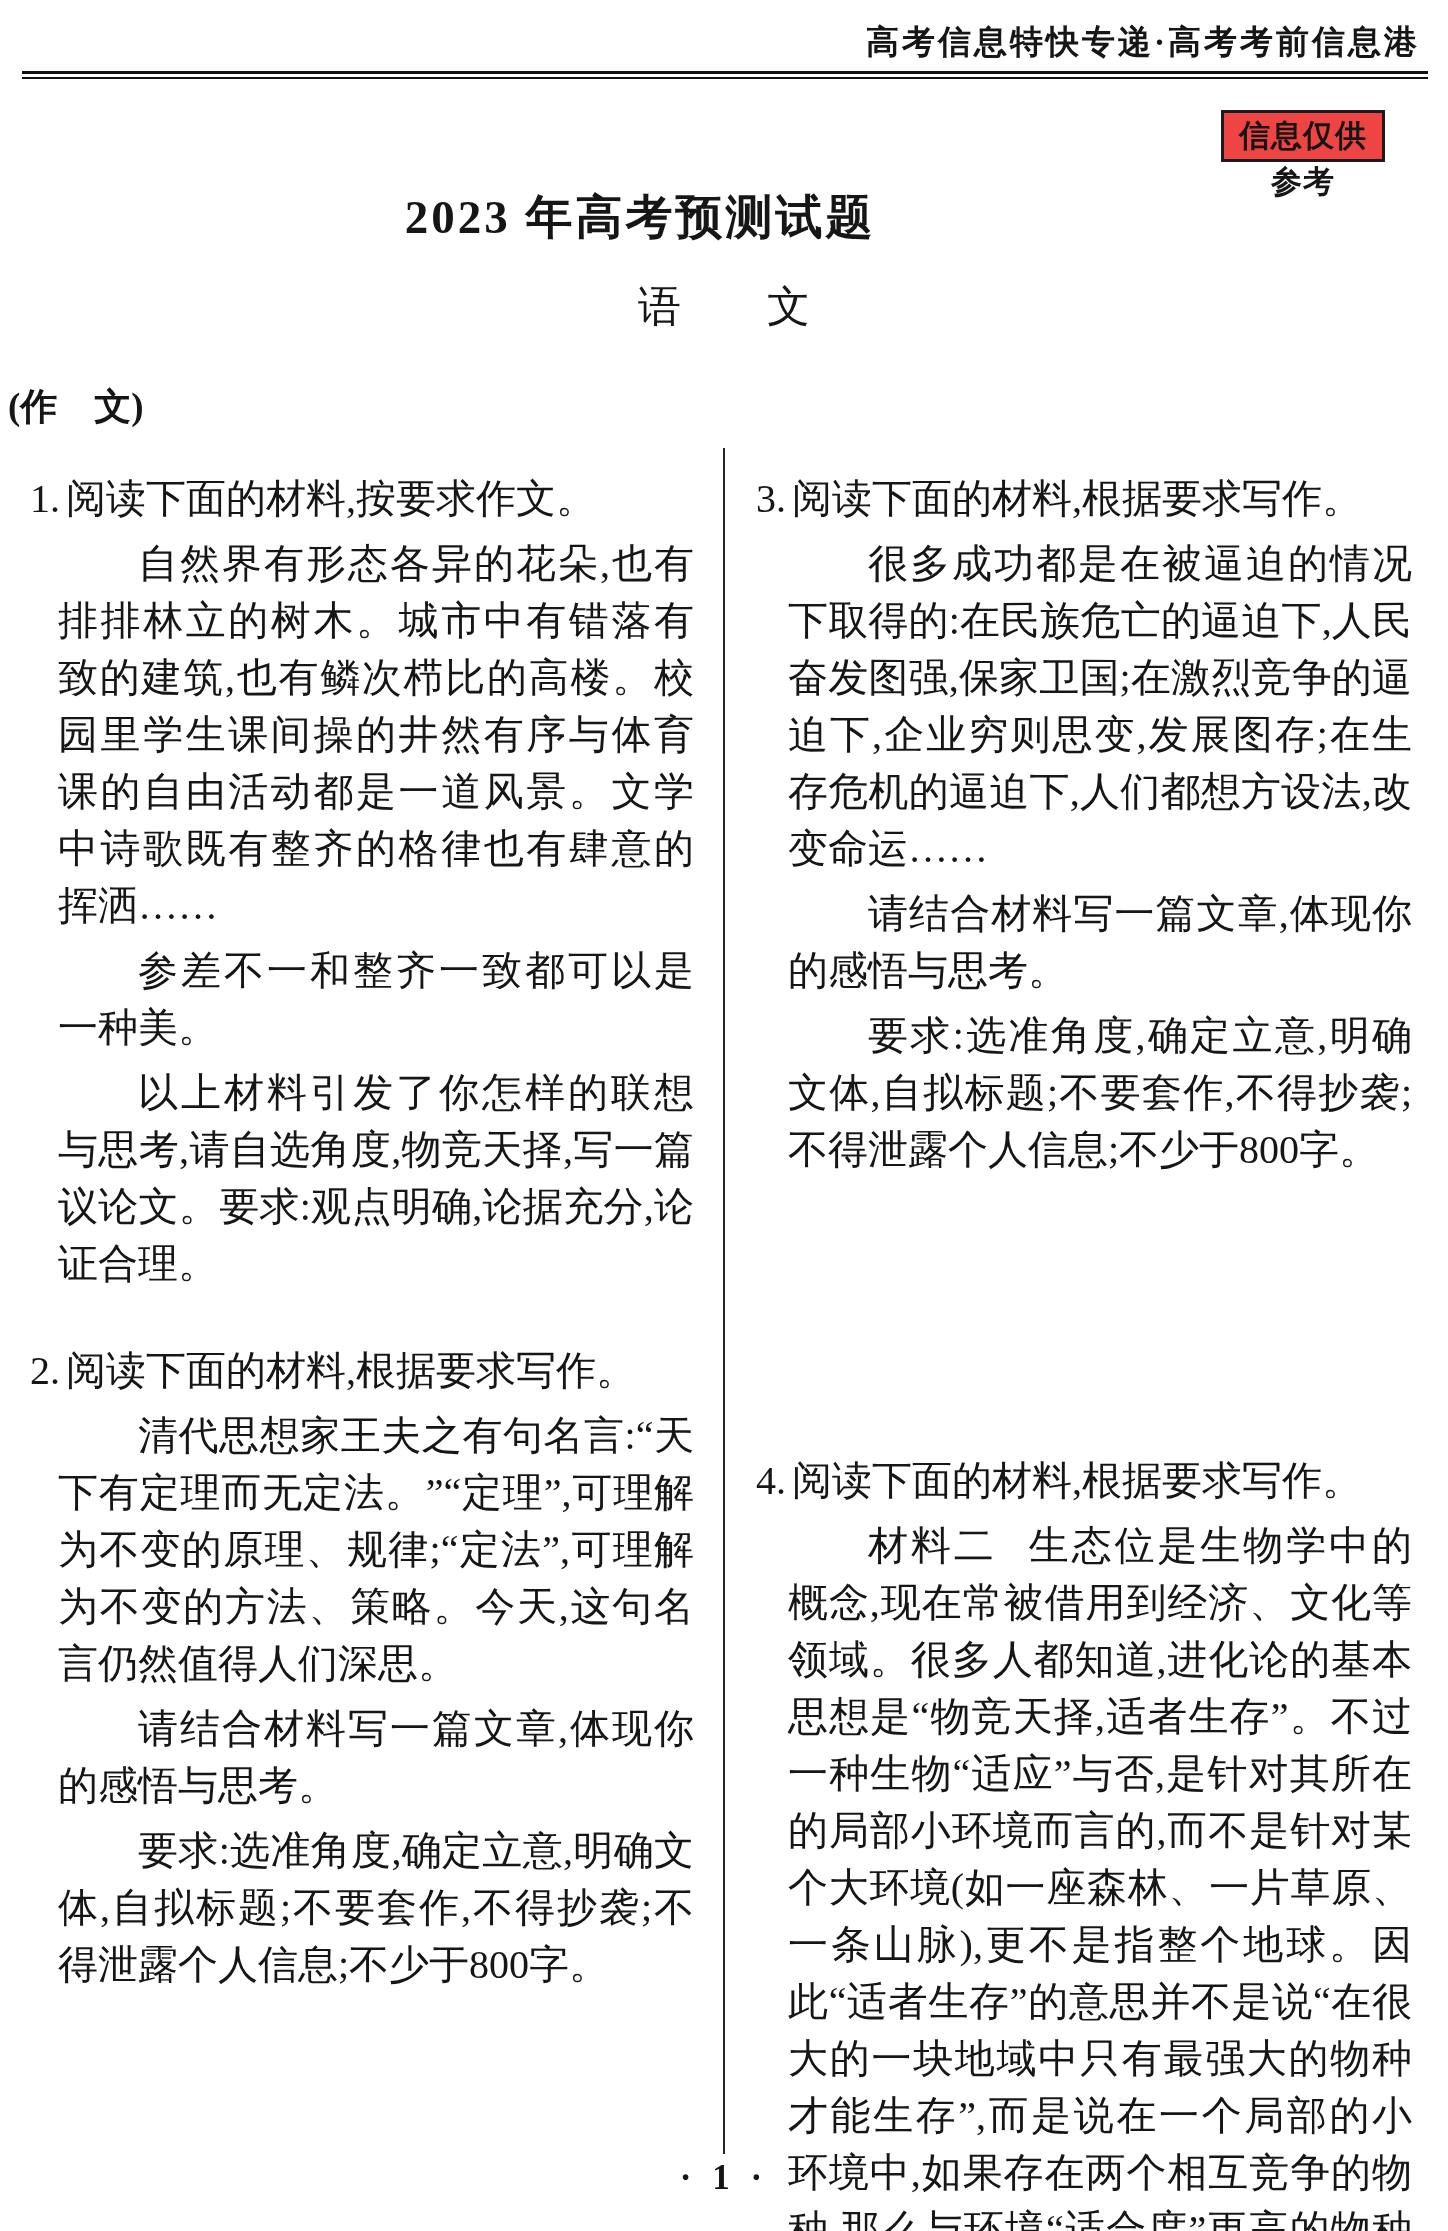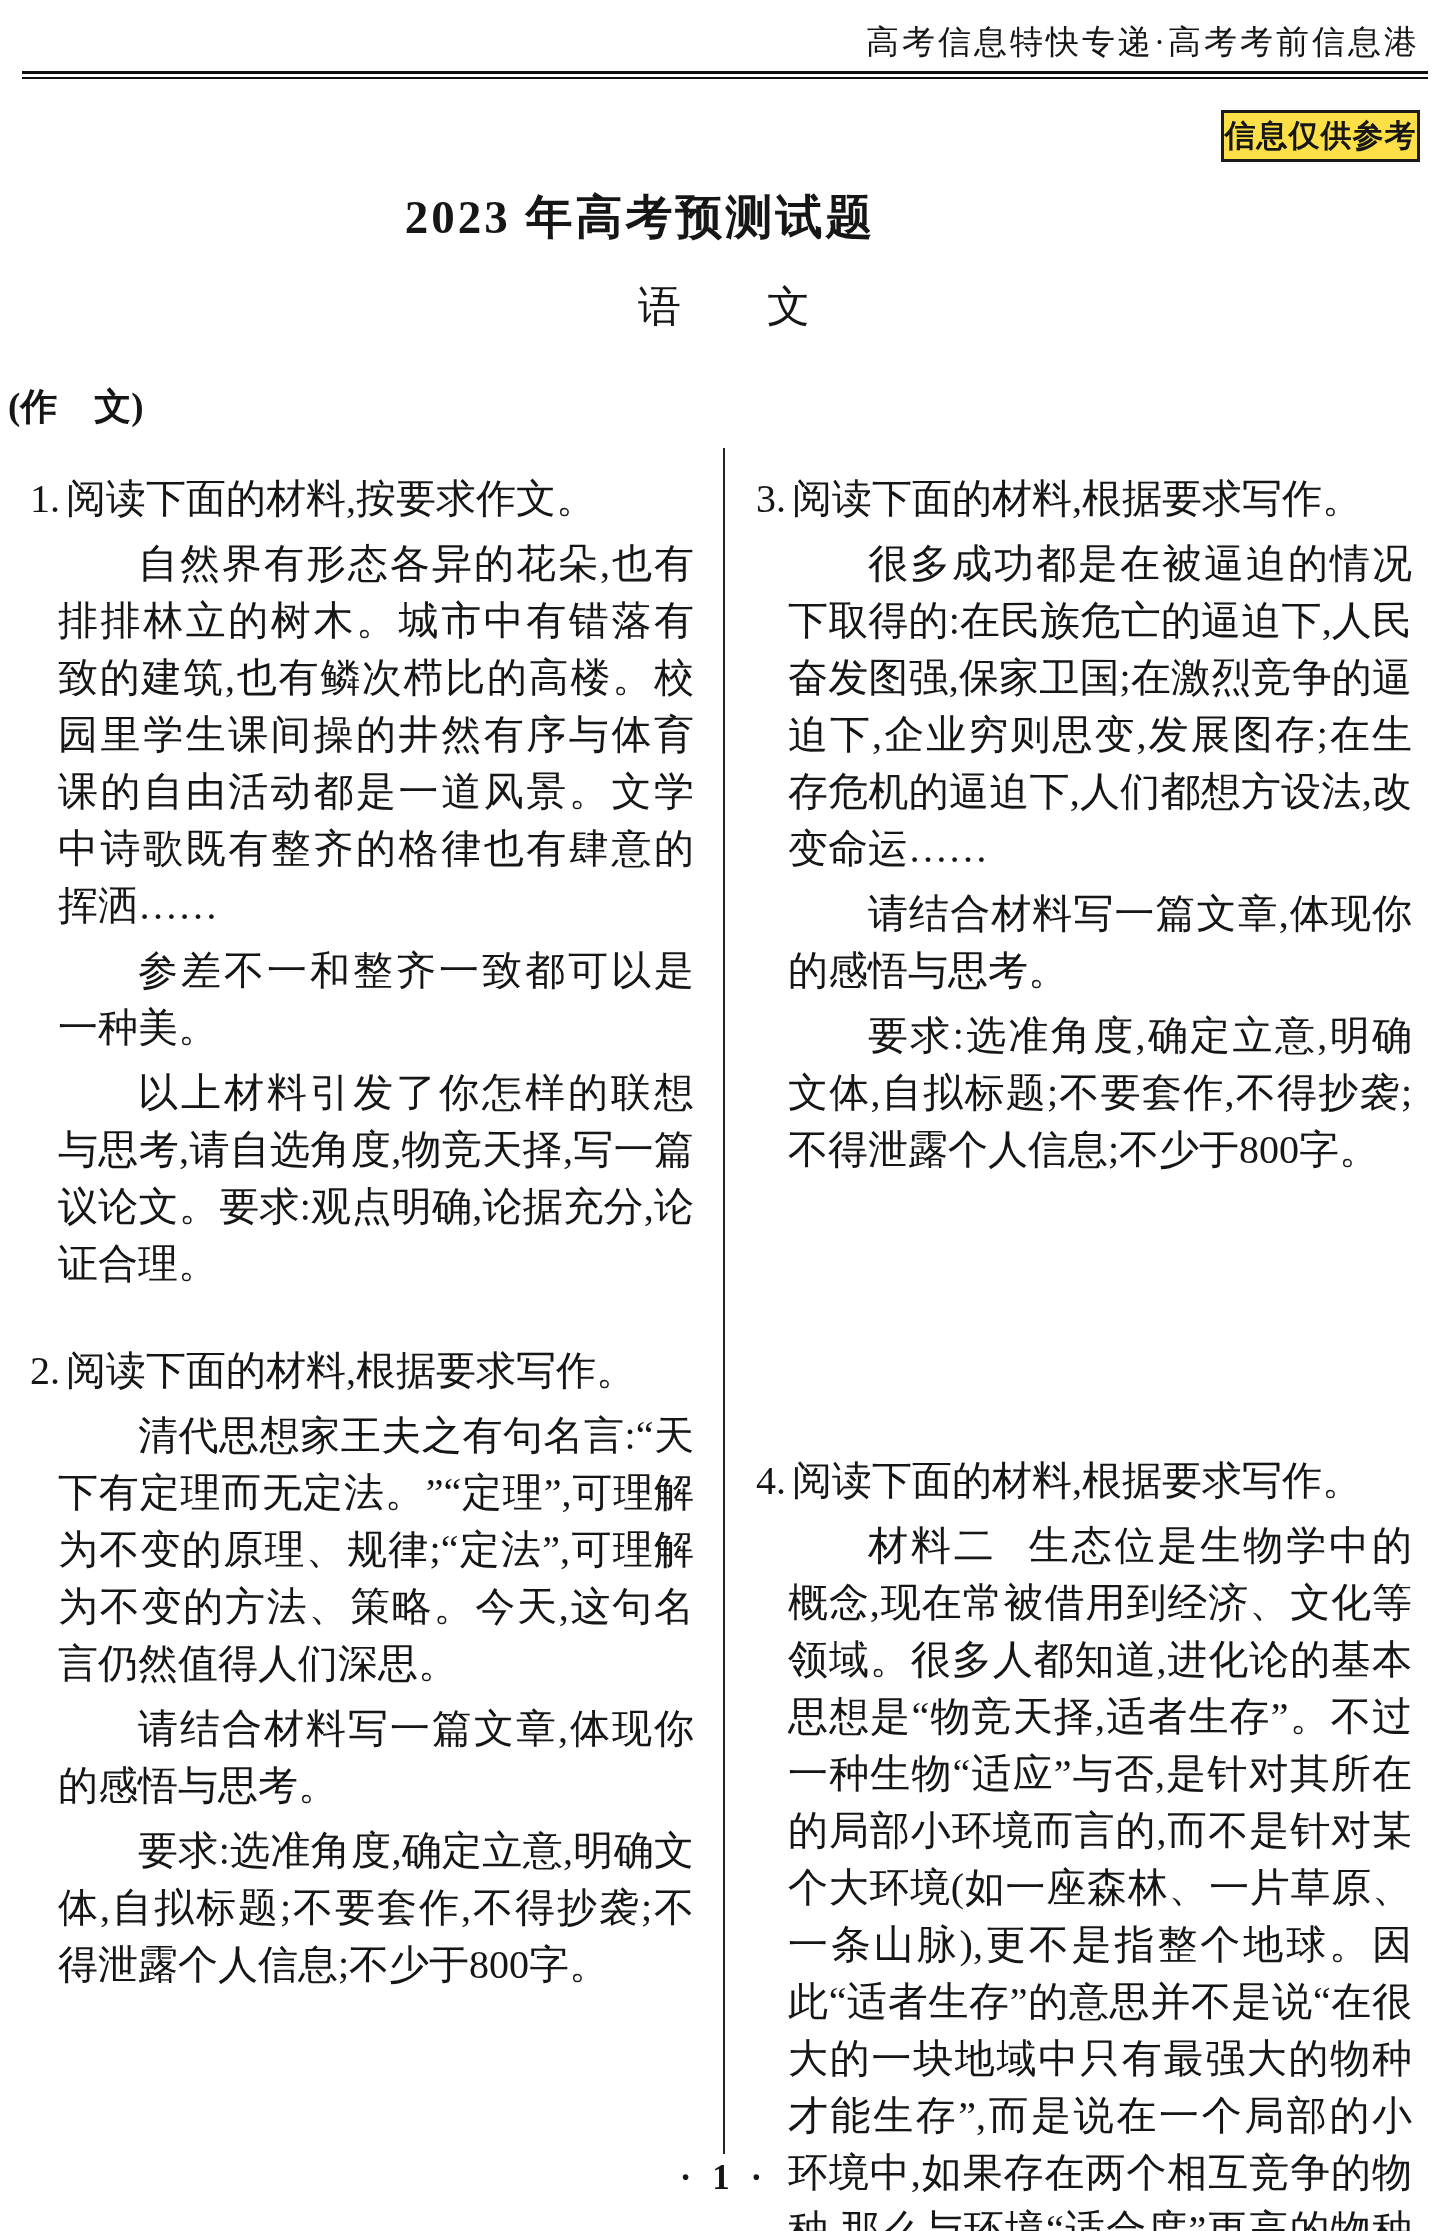--- a/index.html
+++ b/index.html
@@ -5,30 +5,30 @@
   html,body{margin:0;padding:0;}
   body{
     width:1448px;height:2231px;position:relative;
     background:#ffffff;color:#161616;
     font-family:"Liberation Serif","DejaVu Serif",serif;
     overflow:hidden;
   }
   
   .masthead{
     position:absolute;top:20px;left:0;right:28px;
-    text-align:right;font-size:33px;font-weight:400;
+    text-align:right;font-size:33px;font-weight:700;
     letter-spacing:3px;white-space:nowrap;
   }
   .head-rule{
     position:absolute;left:22px;right:20px;top:71px;
     height:3px;border-top:3px solid #101010;border-bottom:2px solid #101010;
   }
   .notice-box{
-    position:absolute;left:1221px;top:110px;width:199px;height:52px;
-    background:#fde047;border:3px solid #1b1b1b;box-sizing:border-box;
+    position:absolute;left:1221px;top:110px;width:164px;height:52px;
+    background:#ef4444;border:3px solid #1b1b1b;box-sizing:border-box;
     font-size:31px;font-weight:700;line-height:46px;text-align:center;
     letter-spacing:1px;
   }
   
   .doc-title{
     position:absolute;top:186px;left:0;width:100%;
     text-align:center;font-size:47px;font-weight:700;letter-spacing:3px;
     transform:translateX(-84px);margin:0;
   }
   .doc-subject{

